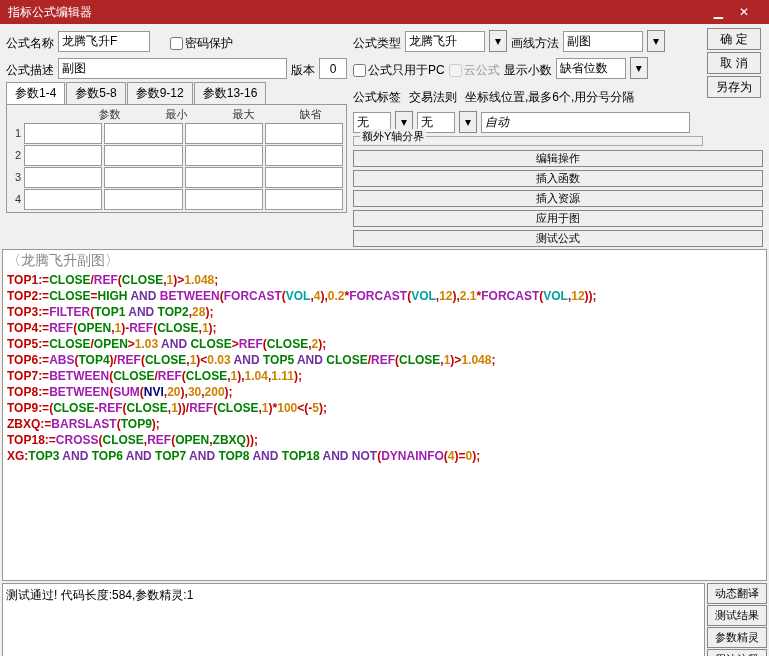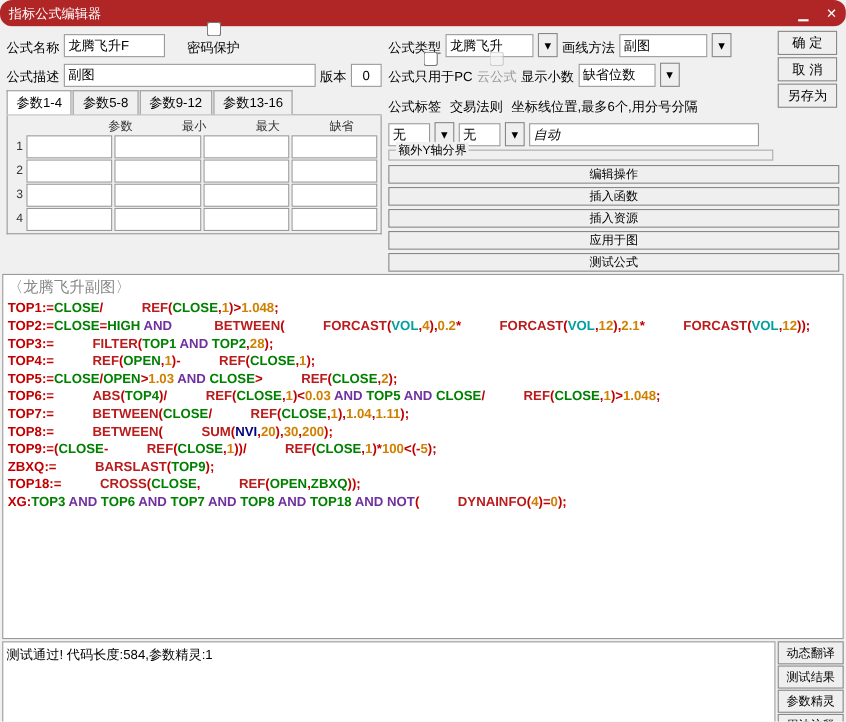--- a/index.html
+++ b/index.html
@@ -1,26 +1,26 @@
 <!DOCTYPE html>
 <html><head>
 <meta charset="utf-8">
 <style>
 * { box-sizing: border-box; margin: 0; padding: 0; font-family: "Microsoft YaHei", SimSun, sans-serif; font-size: 12px; }
 body { background: #f0f0f0; width: 769px; height: 656px; overflow: hidden; }
-.titlebar { background: #b02626; color: #fff; height: 24px; display: flex; align-items: center; padding: 0 4px 0 8px; justify-content: space-between; border-radius: 11px; }
+.titlebar { background: #b02626; color: #fff; height: 24px; display: flex; align-items: center; padding: 0 16px 0 8px; justify-content: space-between; }
 .titlebar .winbtns { display: flex; gap: 8px; font-size: 14px; }
 .winbtn { cursor: pointer; padding: 0 4px; }
 .form-area { background: #f0f0f0; padding: 4px 6px 2px 6px; display: flex; gap: 6px; }
 .left-col { flex: 1; }
 .right-col { width: 410px; }
 .row { display: flex; align-items: flex-end; gap: 4px; margin-bottom: 3px; height: 24px; }
 .lbl { color: #000; white-space: nowrap; }
 input[type=text], select { border: 1px solid #999; background: #fff; height: 21px; padding: 0 3px; font-size: 12px; }
-.chk { display: flex; align-items: center; gap: 2px; flex-direction: column; }
+.chk { display: flex; align-items: center; gap: 2px; }
 .chk input { margin: 0; }
 .btn { border: 1px solid #888; background: #efefef; height: 22px; padding: 0 8px; cursor: pointer; white-space: nowrap; min-width: 48px; }
 .action-btns { display: flex; flex-direction: column; gap: 2px; margin-left: 4px; }
 .tabs { display: flex; border-bottom: 1px solid #999; margin-top: 2px; }
 .tab { border: 1px solid #999; border-bottom: none; background: #f0f0f0; padding: 2px 8px; cursor: pointer; margin-right: 1px; }
 .tab.active { background: #fff; }
 .param-grid { border: 1px solid #999; border-top: none; background: #f0f0f0; padding: 2px; }
 .param-head { display: flex; }
 .param-head div { flex: 1; text-align: center; color: #333; font-size: 11px; }
 .param-rows .prow { display: flex; align-items: center; height: 22px; }
@@ -29,21 +29,21 @@
 .yaxis-group { border: 1px solid #aaa; padding: 4px 6px; position: relative; margin-top: 2px; }
 .yaxis-group .legend { position: absolute; top: -8px; left: 6px; background: #f0f0f0; padding: 0 2px; font-size: 11px; }
 .op-btns { display: flex; gap: 3px; margin-top: 4px; flex-direction: column; }
 .op-btns .btn { flex: 1; font-size: 11px; padding: 0 2px; min-width: 0; }
 .code-area { background: #fff; border: 1px solid #999; margin: 0 2px; height: 332px; overflow: auto; position: relative; }
 .code-title { color: #888; font-size: 14px; padding: 2px 4px; font-family: SimSun, monospace; }
 .code { font-family: "Courier New", Consolas, monospace; font-size: 13px; font-weight: bold; padding: 0 4px; white-space: pre; line-height: 16px; }
 .c-var { color: #c00000; }
 .c-op { color: #c00000; }
 .c-kw { color: #008000; }
-.c-fn { color: #b91c1c; margin-left: 35px; }
+.c-fn { color: #a21caf; }
 .c-num { color: #d08000; }
 .c-pn { color: #7030a0; }
 .c-teal { color: #00a0a0; }
 .c-navy { color: #000080; }
 .bottom { display: flex; margin: 2px; height: 88px; }
 .status { flex: 1; border: 1px solid #999; background: #fff; padding: 3px; color: #000; }
 .side-btns { display: flex; flex-direction: column; width: 60px; margin-left: 2px; }
 .side-btns .btn { flex: 1; margin-bottom: 1px; font-size: 11px; padding: 0 2px; min-width: 0; }
 .dropdown-btn { width: 18px; padding: 0; min-width: 0; text-align: center; }
 .disabled { color: #999; }

